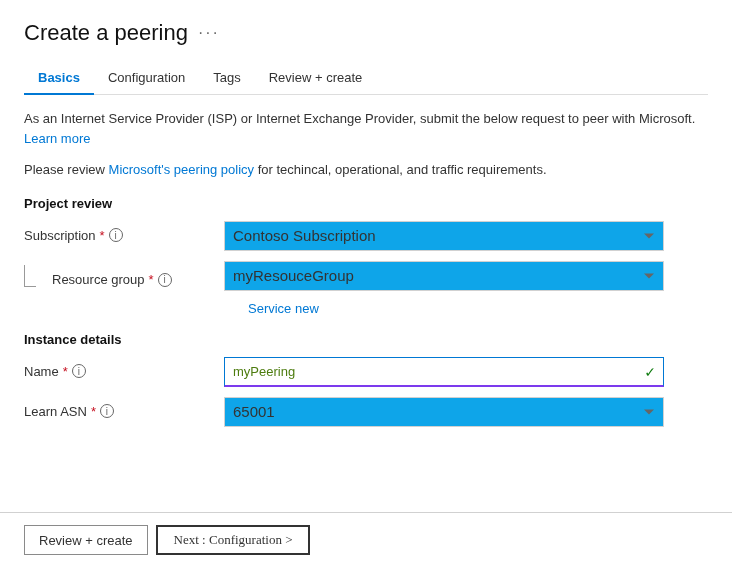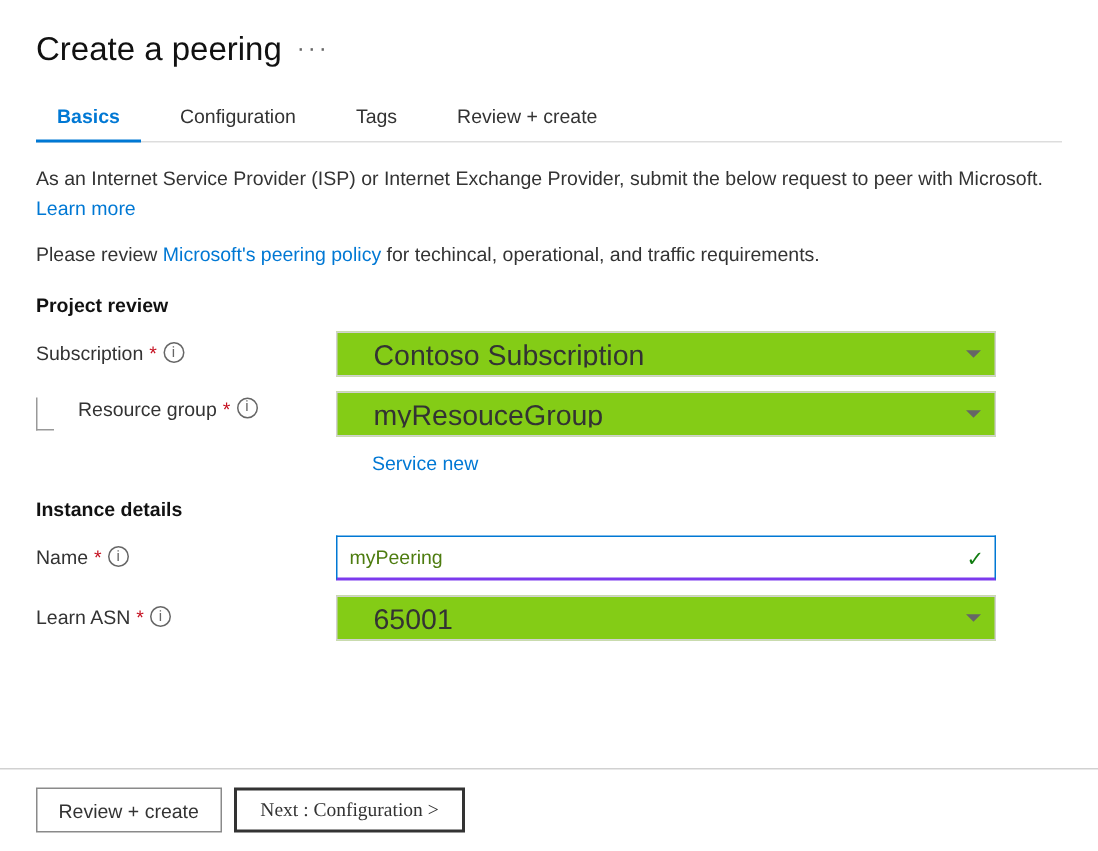--- a/index.html
+++ b/index.html
@@ -35,21 +35,21 @@
       font-size: 16px;
       color: #666;
       letter-spacing: 2px;
     }
 
     
     .tabs {
       display: flex;
       border-bottom: 1px solid #ddd;
       margin-bottom: 14px;
-      gap: 12px;
+      gap: 0;
       align-items: flex-end;
     }
 
     .tab {
       padding: 8px 14px;
       font-size: 13px;
       cursor: pointer;
       color: #333;
       border-bottom: 2px solid transparent;
       margin-bottom: -1px;
@@ -121,24 +121,24 @@
     }
 
     .form-control {
       flex: 1;
       max-width: 440px;
       position: relative;
     }
 
     .select-box {
       width: 100%;
-      padding: 5px 30px 5px 24px;
+      padding: 5px 30px 5px 8px;
       border: 1px solid #d1d1d1;
-      background: #84cc16;
-      font-size: 19px;
+      background: #0ea5e9;
+      font-size: 15px;
       color: #333;
       appearance: none;
       cursor: pointer;
       height: 30px;
     }
 
     .select-wrapper {
       position: relative;
       width: 100%;
     }
@@ -251,21 +251,21 @@
     <div class="form-control">
       <div class="select-wrapper">
         <select class="select-box">
           <option>Contoso Subscription</option>
         </select>
       </div>
     </div>
   </div>
 
   <div class="form-row">
-    <div class="form-label" style="padding-left:0; display:flex; align-items:flex-start;">
+    <div class="form-label" style="padding-left:0; display:flex; align-items:flex-end;">
       <div style="width:12px; height:22px; border-left:1px solid #999; border-bottom:1px solid #999; margin-right:12px; flex-shrink:0;"></div>
       <span>Resource group</span>
       <span class="required">*</span>
       <span class="info-icon">i</span>
     </div>
     <div class="form-control">
       <div class="select-wrapper">
         <select class="select-box">
           <option>myResouceGroup</option>
         </select>

